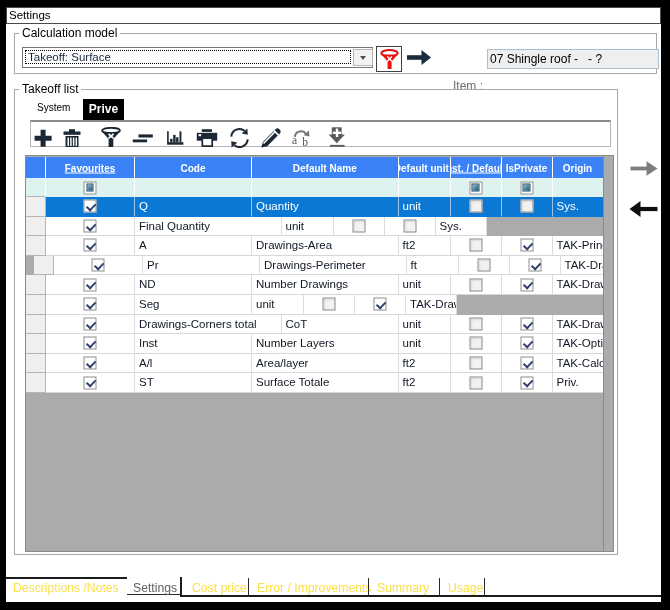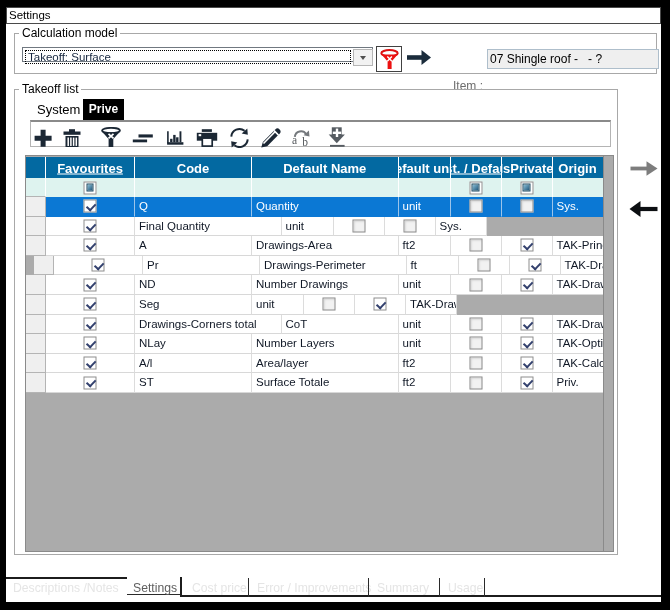--- a/index.html
+++ b/index.html
@@ -7,53 +7,53 @@
 #stage { position:absolute; left:0; top:0; width:670px; height:610px; }
 .abs { position:absolute; }
 #dialog { left:6px; top:7px; width:655px; height:595px; background:#fff; }
 #titlebar { left:6px; top:7px; width:655px; height:17px; background:#fff; border:1px solid #4a4a4a; font-size:11.5px; color:#000; line-height:15px; padding-left:2px; }
 .groupbox { border:1px solid #a8a8a8; }
 .grouplabel { background:#fff; font-size:12px; color:#000; padding:0 3px; line-height:13px; }
 #grp1 { left:14px; top:33px; width:643px; height:41px; }
 #grp1label { left:19px; top:27px; }
 #grp2 { left:14px; top:89px; width:604px; height:466px; }
 #grp2label { left:19px; top:83px; }
-#combo { left:22px; top:47px; width:351px; height:15px; background:#fff; border:1px solid #707880; }
+#combo { left:22px; top:47px; width:351px; height:21px; background:#fff; border:1px solid #707880; }
 #combofocus { left:2px; top:2px; width:326px; height:14px; border:1px dotted #000; }
 #combotext { left:5px; top:3px; font-size:11.5px; color:#16263e; }
 #combobtn { left:330px; top:1px; width:20px; height:17px; background:#f2f2f2; border:1px solid #b6b6b6; }
 #comboarr { width:0; height:0; border-left:3.5px solid transparent; border-right:3.5px solid transparent; border-top:4px solid #505050; left:6px; top:6px; }
 #funnelbtn { left:376px; top:46px; width:26px; height:26px; background:#fff; border:1.5px solid #414141; }
 #itemlabel { left:453px; top:51px; font-size:12px; color:#6d6d6d;margin-top:28px; }
 #itemfield { left:487px; top:49px; width:172px; height:20px; background:#efefef; border:1px solid #aebecb; font-size:12px; color:#000; line-height:18px; padding-left:2px; }
-#tabsys { left:37px; top:102px; font-size:13px; color:#000; }
+#tabsys { left:37px; top:102px; font-size:10px; color:#000; }
 #tabprive { left:83px; top:99px; width:41px; height:21px; background:#000; color:#fff; font-size:12px; font-weight:bold; text-align:center; line-height:21px; }
 #toolbar { left:30px; top:120px; width:581px; height:27px; background:#fff; border:1px solid #b4b4b4; border-top:2px solid #8a8a8a; }
 
 #grid { left:25px; top:155px; width:589px; height:397px; border:1px solid #8a8a8a; background:#ababab; }
 .trow { position:absolute; left:0; display:flex; }
 .cell { flex:none; overflow:hidden; position:relative; }
-.hdr { background:#0369a1; color:#fff; font-weight:bold; font-size:13px; border-right:1px solid #fff; }
+.hdr { background:#3b82f6; color:#fff; font-weight:bold; font-size:10px; border-right:1px solid #fff; }
 .hdr > * { position:absolute; white-space:nowrap; left:50%; top:50%; transform:translate(-50%,-50%); }
 .c0 { width:20px; } .c1 { width:89px; } .c2 { width:117px; } .c3 { width:146.5px; }
 .c4 { width:52px; } .c5 { width:51px; } .c6 { width:51px; } .c7 { width:51px; }
 .sel { background:#efefef; border-right:1px solid #b4b4b4; border-bottom:1px solid #b4b4b4; }
 .frow .cell { background:#def3ef; border-right:1px solid #fff; }
 .drow .cell { background:#fff; border-right:1px solid #dcdcdc; border-bottom:1px solid #d8d8d8; font-size:11.5px; color:#101826; line-height:19px; white-space:nowrap; }
 .drow.rsel .cell { background:#0b78d4; color:#fff; border-right:1px solid #9cc4ea; border-bottom:1px solid #0b78d4; }
 .drow .sel, .drow.rsel .sel { background:#efefef; border-right:1px solid #b4b4b4; border-bottom:1px solid #b4b4b4; }
 .tl { text-align:left; padding-left:4px; }
 .cb { position:absolute; left:50%; top:50%; transform:translate(-50%,-50%); width:13px; height:13px; background:#fff; border:1px solid #8e8e8e; }
 .cb.un { background:#f2f2f2; box-shadow:inset 1px 1px 2px #cfcfcf; }
 .cb.ck::after { content:""; position:absolute; left:2.2px; top:2.8px; width:6.5px; height:3.5px; border-left:2px solid #33416e; border-bottom:2px solid #33416e; transform:rotate(-47deg); }
 .cbf { position:absolute; left:50%; top:50%; transform:translate(-50%,-50%); width:13px; height:13px; background:#fff; border:1px solid #8e8e8e; }
 .cbf::after { content:""; position:absolute; left:1.8px; top:1.8px; width:5.4px; height:5.4px; border:1px solid #1d4a63; background:linear-gradient(135deg,#8ec2da,#1d5276); }
 #scrollstrip { left:603px; top:156px; width:10px; height:395px; background:#ababab; border-left:1px solid #8a8a8a; }
 
-.btab { font-size:12.2px; color:#e5e5e5; position:absolute; top:581px; }
+.btab { font-size:12.2px; color:#fde047; position:absolute; top:581px; }
 .bsep { position:absolute; width:1px; background:#2a2a2a; top:578px; height:19px; }
 #btline1 { left:6px; top:577px; width:121px; height:2px; background:#1c1c1c; }
 #btlineSet { left:127px; top:594px; width:54px; height:1px; background:#2a2a2a; }
 #btvline { left:180px; top:577px; width:2px; height:20px; background:#1c1c1c; }
 #btline2 { left:181px; top:595px; width:480px; height:2px; background:#1c1c1c; }
 </style>
 </head>
 <body>
 <div id="stage">
   <div id="dialog" class="abs"></div>
@@ -303,21 +303,21 @@
         <div class="cell c6" style="height: 100%;">
           <span class="cb ck"></span>
         </div>
         <div class="cell c7 tl" style="height: 100%;">TAK-Drawings</div>
       </div>
       <div class="trow drow" style="top: 178.2px; height: 19.6px;">
         <div class="cell c0 sel" style="height: 100%;"></div>
         <div class="cell c1" style="height: 100%;">
           <span class="cb ck"></span>
         </div>
-        <div class="cell c2 tl" style="height: 100%;">NLay</div>
+        <div class="cell c2 tl" style="height: 100%;">Inst</div>
         <div class="cell c3 tl" style="height: 100%;">Number Layers</div>
         <div class="cell c4 tl" style="height: 100%;">unit</div>
         <div class="cell c5" style="height: 100%;">
           <span class="cb un"></span>
         </div>
         <div class="cell c6" style="height: 100%;">
           <span class="cb ck"></span>
         </div>
         <div class="cell c7 tl" style="height: 100%;">TAK-Options</div>
       </div>

